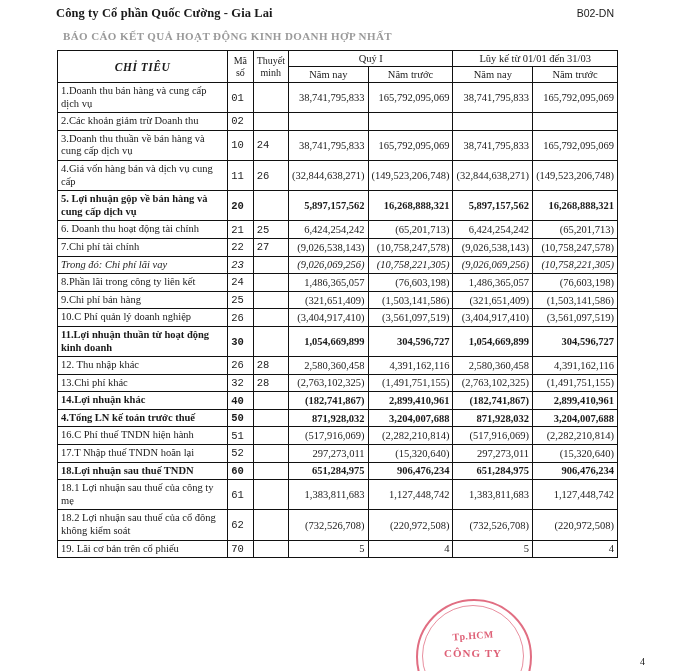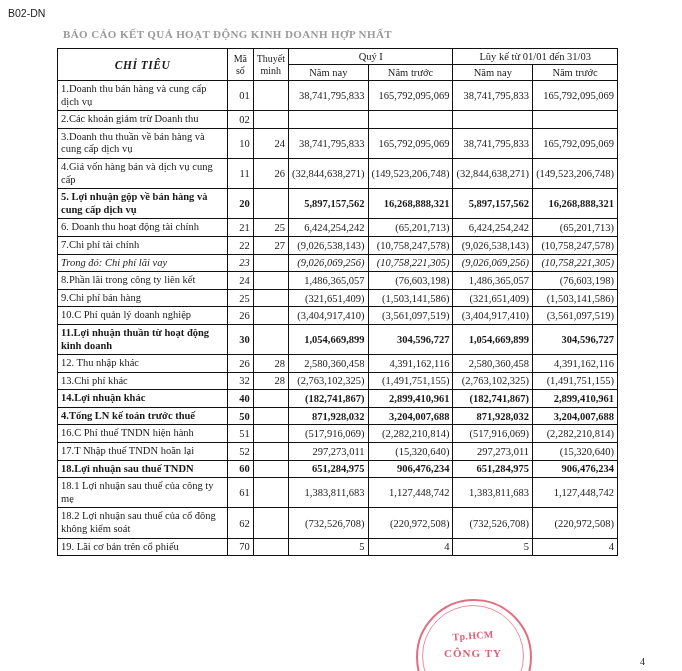--- a/index.html
+++ b/index.html
@@ -87,21 +87,22 @@
   }
   .col-ind { width: 206px; }
   .col-code { width: 27px; }
   .col-note { width: 33px; }
   .col-num { width: 77px; }
   td.ind {
     text-align: left;
     line-height: 1.2;
   }
   td.code, td.note {
-    text-align: right;
+    text-align: left;
+    font-family: Liberation Mono, monospace;
   }
   td.num {
     text-align: right;
     padding-right: 5px;
     white-space: nowrap;
   }
   .b { font-weight: bold; }
   .it { font-style: italic; }
   .tall td { height: 24px; }
   .stamp {
@@ -163,20 +164,21 @@
     bottom: 4px;
     font-size: 10px;
   }
 </style>
 </head>
 <body>
 
 <div class="page">
 
   <div class="hdr-row">
+    <div class="company">Công ty Cổ phần Quốc Cường - Gia Lai</div>
     <div class="formcode">B02-DN</div>
   </div>
 
   <div class="doc-title">BÁO CÁO KẾT QUẢ HOẠT ĐỘNG KINH DOANH HỢP NHẤT</div>
 
   <table class="fin">
     <colgroup>
       <col class="col-ind">
       <col class="col-code">
       <col class="col-note">

